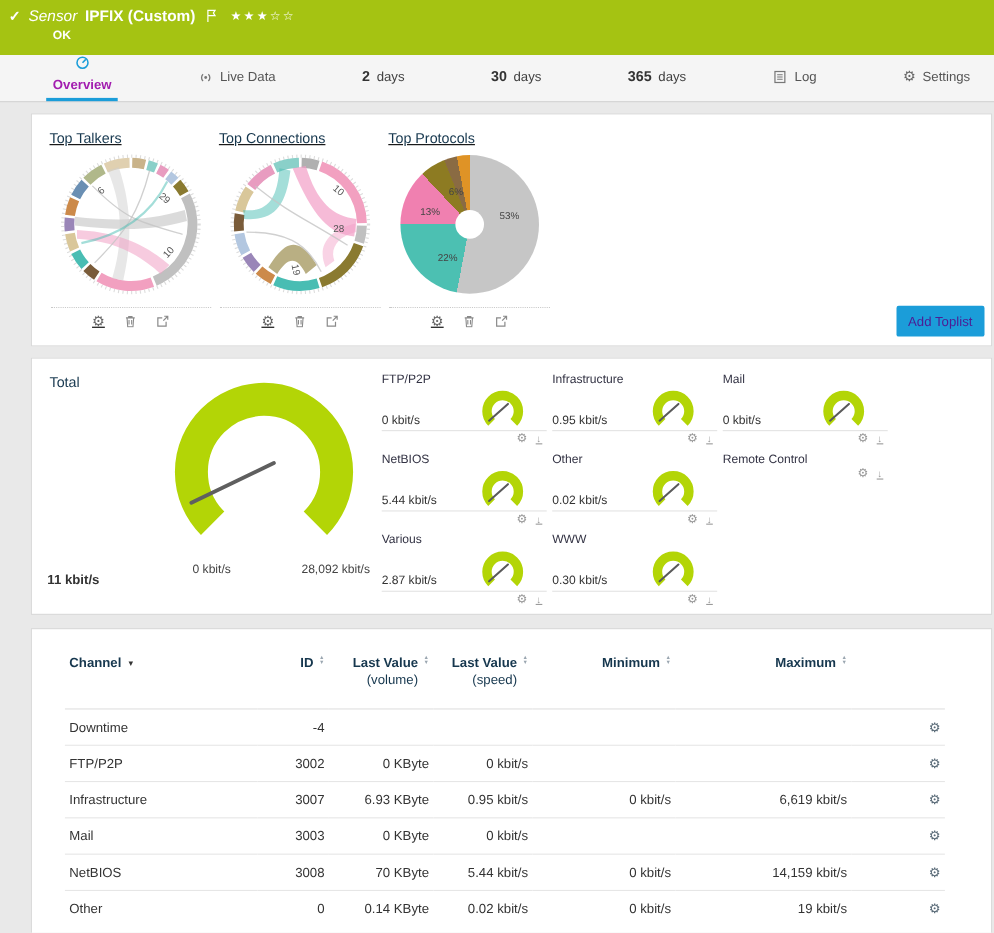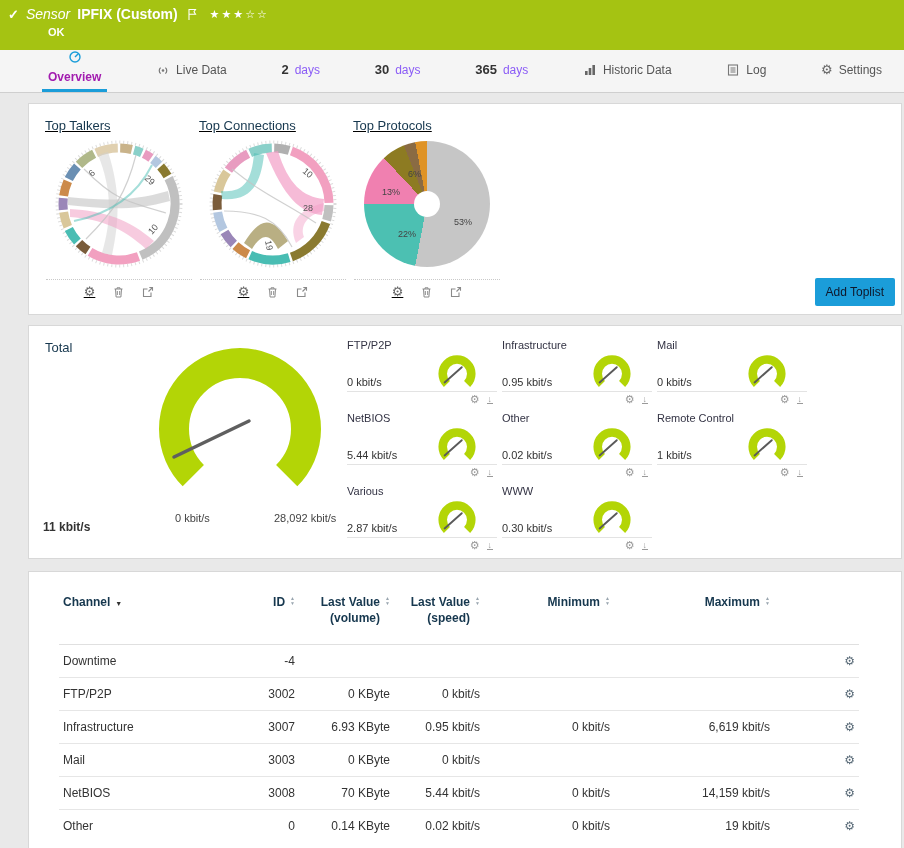--- a/index.html
+++ b/index.html
@@ -17,21 +17,21 @@
   .sh-stars{font-size:11px;letter-spacing:2px;margin-left:6px;}
   .sh-status{margin-left:40px;margin-top:4px;font-size:11px;font-weight:bold;}
 
   
   .tabbar{height:42px;background:#f5f5f5;border-bottom:1px solid #cfcfcf;display:flex;
           align-items:stretch;justify-content:space-between;padding:0 16px 0 42px;}
   .tab{display:flex;align-items:center;gap:6px;font-size:12px;color:#555;cursor:pointer;
        box-sizing:border-box;padding:0 6px;border-bottom:3px solid transparent;}
   .tab.active{color:#a21caf;font-weight:bold;border-bottom-color:#1b9dd9;flex-direction:column;}
   .tab .num{font-weight:bold;color:#333;font-size:13px;}
-  .tab .word{color:#8b5cf6;font-weight:normal;}
+  .tab .word{color:#404040;font-weight:normal;}
   .tabicon{display:inline-flex;}
   .gear-glyph{font-size:13px;color:#666;line-height:1;}
 
   
   .panel{position:relative;background:#fff;border:1px solid #d8d8d8;margin:10px 2px 0 28px;box-sizing:border-box;}
   .panel-toplists{height:212px;padding:12px 14px;text-decoration:underline;}
   .panel-gauges{height:234px;}
   .panel-table{height:280px;margin-top:12px;padding:16px 30px 0 30px;}
 
   
@@ -39,25 +39,25 @@
   .chart-block{width:152px;margin-right:2px;}
   .chart-title{font-size:13px;color:#16374e;margin:2px 0 6px 2px;}
   .chord{width:130px;height:130px;display:block;margin:4px auto 0;}
   .chord text{font-size:9px;fill:#555;font-family:"Liberation Sans",sans-serif;}
   .tickring{fill:none;stroke:#dcdcdc;stroke-width:3;stroke-dasharray:1 3;}
   .strand{stroke:#c4c4c4;stroke-width:1.2;fill:none;opacity:.8;}
   .donut-wrap{position:relative;width:130px;height:130px;margin:4px auto 0;}
   .donut{position:absolute;left:2px;top:2px;width:126px;height:126px;border-radius:50%;}
   .donut-hole{position:absolute;left:52px;top:52px;width:26px;height:26px;border-radius:50%;background:#fff;}
   .donut-label{position:absolute;font-size:9px;color:#444;}
-  .dl0{left:92px;top:78px;} .dl1{left:36px;top:90px;} .dl2{left:20px;top:48px;} .dl3{left:46px;top:30px;}
+  .dl0{left:92px;top:52px;} .dl1{left:36px;top:90px;} .dl2{left:20px;top:48px;} .dl3{left:46px;top:30px;}
   .chart-tools{width:146px;margin:10px auto 0;border-top:1px dotted #c9c9c9;padding-top:5px;
                display:flex;justify-content:center;gap:18px;color:#8a8a8a;align-items:center;}
   .tool{display:inline-flex;align-items:center;cursor:pointer;}
-  .add-toplist{position:absolute;right:6px;bottom:8px;background:#1b9dd9;color:#0f172a;font-size:12px;
+  .add-toplist{position:absolute;right:6px;bottom:8px;background:#1b9dd9;color:#4c1d95;font-size:12px;
                padding:7px 11px;border:none;border-radius:2px;cursor:pointer;font-family:"Liberation Sans",sans-serif;}
 
   
   .total-label{position:absolute;left:16px;top:14px;font-size:13px;color:#16374e;}
   .big-gauge{position:absolute;left:112px;top:10px;}
   .scale-min{position:absolute;left:146px;top:186px;font-size:11px;color:#444;}
   .scale-max{position:absolute;left:245px;top:186px;font-size:11px;color:#444;}
   .total-current{position:absolute;left:14px;top:194px;font-size:12px;font-weight:bold;color:#333;}
   .gauge-grid{position:absolute;left:318px;top:8px;width:462px;display:grid;
               grid-template-columns:repeat(3,150px);column-gap:5px;row-gap:4px;}
@@ -71,21 +71,21 @@
   .dl-arrow{font-size:9px;line-height:.9;border-bottom:1.5px solid currentColor;display:inline-block;padding:0 1px;}
 
   
   table.channels{width:800px;border-collapse:collapse;font-size:12px;color:#333;table-layout:fixed;}
   table.channels th{color:#16374e;font-weight:bold;text-align:right;vertical-align:top;
                     padding:6px 4px 18px 4px;border-bottom:1px solid #e0e0e0;font-size:12px;}
   table.channels th.th-channel{text-align:left;}
   .th-wrap{display:inline-flex;align-items:flex-start;gap:5px;text-align:right;}
   .th-channel .th-wrap{text-align:left;align-items:center;}
   .th-lines{display:flex;flex-direction:column;line-height:1.35;}
-  .th-sub{font-weight:bold;}
+  .th-sub{font-weight:normal;}
   .sort{display:inline-flex;flex-direction:column;font-size:5px;line-height:4.5px;color:#9aa6b0;padding-top:2px;}
   .caret{font-size:7px;color:#333;padding-top:2px;}
   table.channels td{padding:9px 4px;border-top:1px solid #e6e6e6;text-align:right;}
   table.channels td.cell-channel{text-align:left;}
   table.channels tbody tr:first-child td{border-top:none;}
   td.cell-gear{text-align:right;padding-right:0;}
   .row-gear{font-size:12px;color:#5a6b78;cursor:pointer;}
 
   .icon-svg{display:inline-block;vertical-align:middle;}
 </style>
@@ -133,30 +133,20 @@
       <span class="num">2</span>
       <span class="word">days</span>
     </div>
     <div class="tab">
       <span class="num">30</span>
       <span class="word">days</span>
     </div>
     <div class="tab">
       <span class="num">365</span>
       <span class="word">days</span>
-    </div>
-    <div class="tab">
-      <span class="tabicon">
-        <svg class="icon-svg" width="14" height="14" viewBox="0 0 14 14">
-            <rect x="2" y="8" width="2.6" height="4" fill="#666"></rect>
-            <rect x="5.7" y="5" width="2.6" height="7" fill="#666"></rect>
-            <rect x="9.4" y="2" width="2.6" height="10" fill="#666"></rect>
-          </svg>
-      </span>
-      <span>Historic Data</span>
     </div>
     <div class="tab">
       <span class="tabicon">
         <svg class="icon-svg" width="14" height="14" viewBox="0 0 14 14">
             <rect x="2.5" y="2" width="9" height="10" fill="none" stroke="#777" stroke-width="1.1"></rect>
             <path d="M4.5 5 h5 M4.5 7 h5 M4.5 9 h5" stroke="#777" stroke-width="1"></path>
           </svg>
       </span>
       <span>Log</span>
     </div>
@@ -375,27 +365,20 @@
         <path d="M31 17 L13 33" stroke="#5a5a5a" stroke-width="2" stroke-linecap="round"></path>
       </svg>
     </div>
     <div class="gc-icons">
       <span class="gear-glyph">⚙</span>
       <span class="dl-arrow">↓</span>
     </div>
   </div>
         <div class="gauge-cell">
     <div class="gc-name">Remote Control</div>
-    <div class="gc-body">
-      <span class="gc-value">1 kbit/s</span>
-      <svg class="small-gauge" viewBox="0 0 52 42">
-        <path d="M15.4 34.6 A15 15 0 1 1 36.6 34.6" stroke="#b3d506" stroke-width="9" fill="none"></path>
-        <path d="M31 17 L13 33" stroke="#5a5a5a" stroke-width="2" stroke-linecap="round"></path>
-      </svg>
-    </div>
     <div class="gc-icons">
       <span class="gear-glyph">⚙</span>
       <span class="dl-arrow">↓</span>
     </div>
   </div>
         <div class="gauge-cell">
     <div class="gc-name">Various</div>
     <div class="gc-body">
       <span class="gc-value">2.87 kbit/s</span>
       <svg class="small-gauge" viewBox="0 0 52 42">

